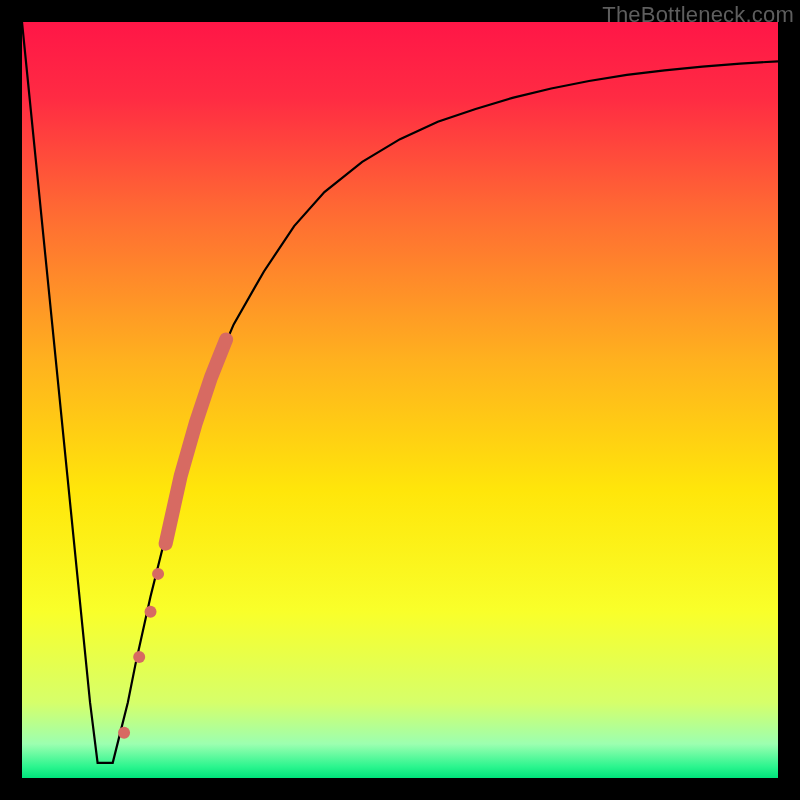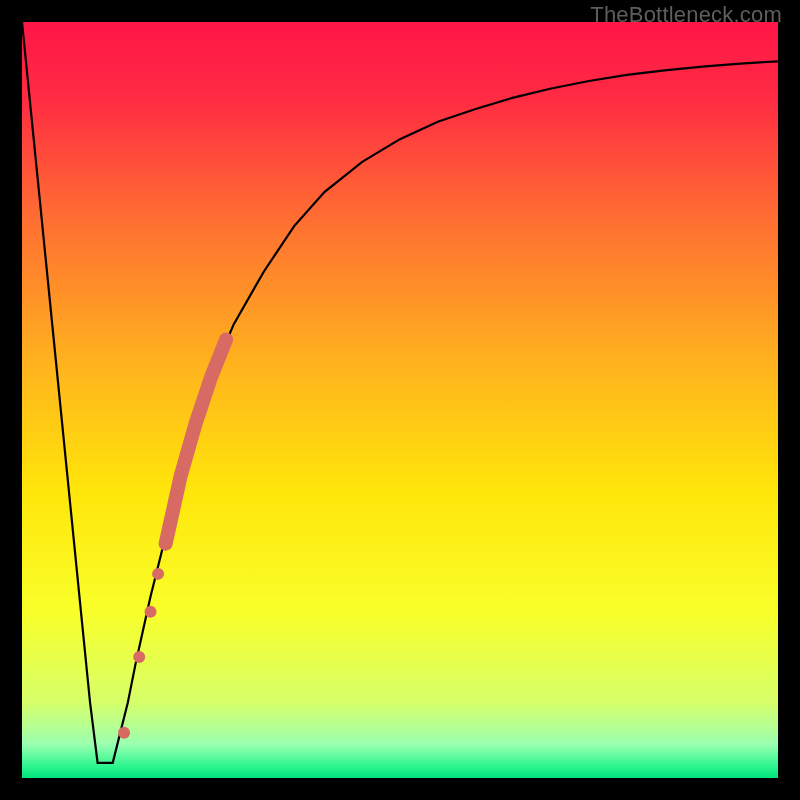--- a/index.html
+++ b/index.html
@@ -22,21 +22,21 @@
     position: absolute;
     top: 22px;
     left: 22px;
     width: 756px;
     height: 756px;
     overflow: hidden;
   }
   .watermark {
     position: absolute;
     top: 2px;
-    right: 18px;
+    right: 6px;
     color: #5e5e5e;
     font-size: 22px;
     font-weight: 400;
     letter-spacing: 0.2px;
     user-select: none;
   }
 </style>
 </head>
 <body>
 

